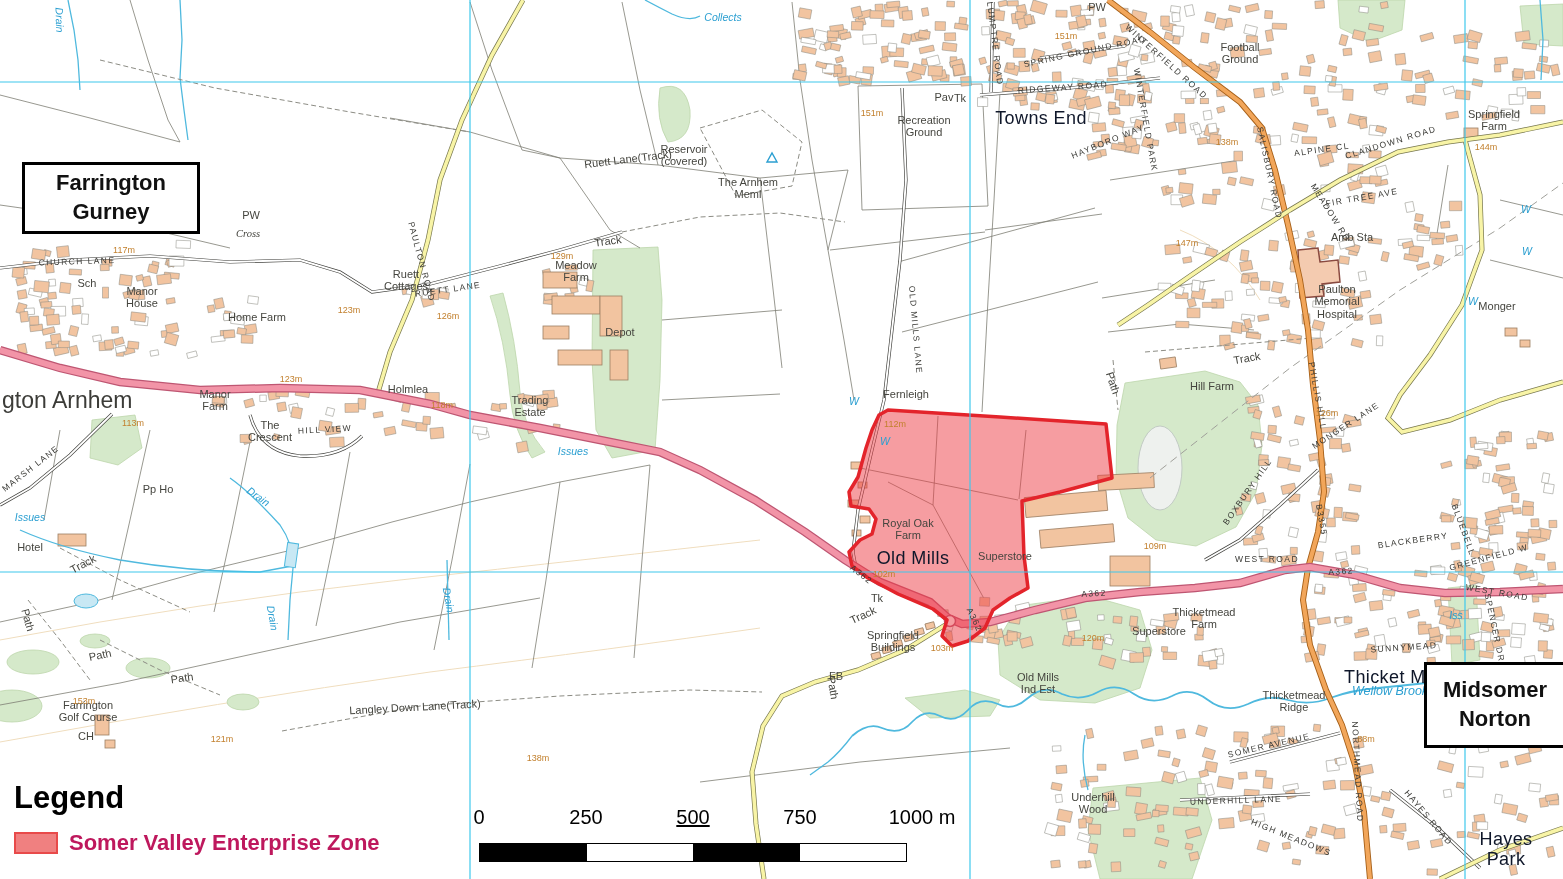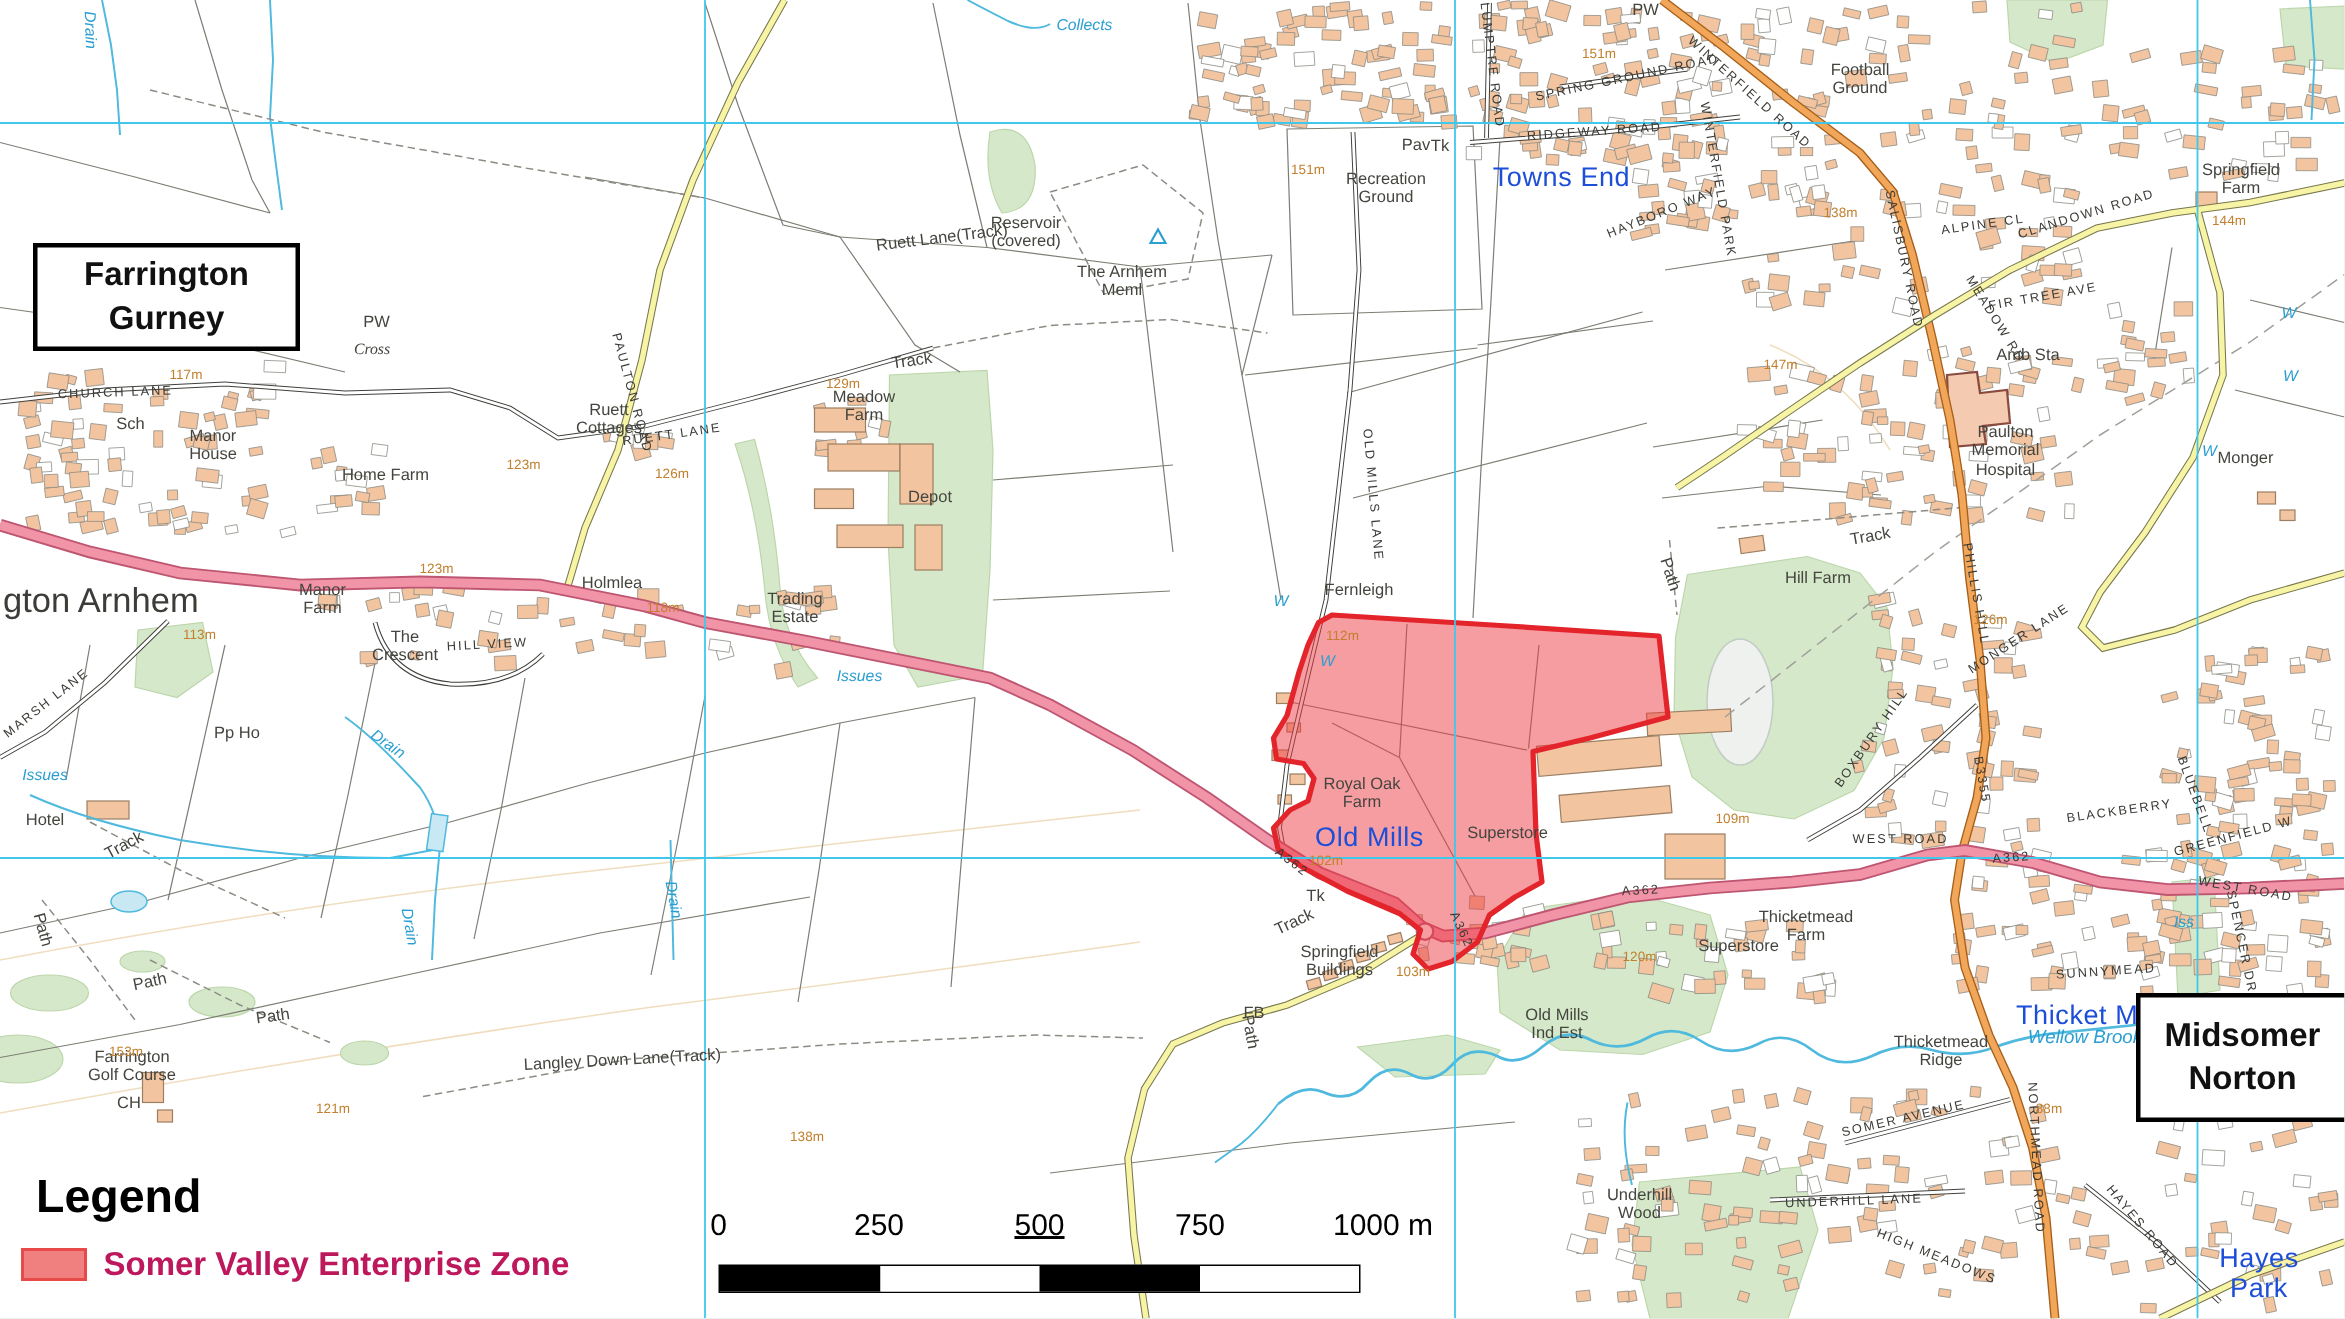--- a/index.html
+++ b/index.html
@@ -2,34 +2,34 @@
 <html><head>
 <meta charset="utf-8">
 <style>
   html,body{margin:0;padding:0;background:#e8e8e8;}
   #stage{position:relative;width:1563px;height:879px;background:#ffffff;overflow:hidden;
          font-family:"Liberation Sans",sans-serif;}
   #map-svg{position:absolute;left:0;top:0;}
   #labels{position:absolute;left:0;top:0;width:100%;height:100%;z-index:5;pointer-events:none;}
   .lbl{position:absolute;transform:translate(-50%,-50%);white-space:pre-line;text-align:center;
        color:#45453f;font-size:11px;line-height:1.12;pointer-events:none;}
-  .pL{font-size:18px;letter-spacing:.4px;color:#1d4ed8;}
+  .pL{font-size:18px;letter-spacing:.4px;color:#0f172a;}
   .big{font-size:23px;color:#3c3c38;}
   .rd{font-size:8.5px;letter-spacing:1.4px;color:#3a3a36;white-space:nowrap;}
   .el{font-size:9px;color:#c2802e;white-space:nowrap;}
   .wt{font-size:10.5px;color:#2b9fd1;font-style:italic;white-space:nowrap;}
   .wtb{font-size:12.5px;color:#2b9fd1;font-style:italic;white-space:nowrap;}
   .it{font-size:10.5px;font-style:italic;font-family:"Liberation Serif",serif;}
   .namebox{position:absolute;background:#fff;border:3px solid #000;z-index:8;
            font-weight:bold;font-size:22px;line-height:1.3;text-align:center;
            white-space:pre-line;display:flex;align-items:center;justify-content:center;color:#111;}
   #box-farrington{left:22px;top:162px;width:172px;height:66px;}
   #box-midsomer{left:1424px;top:662px;width:136px;height:80px;}
   #legend{position:absolute;left:14px;top:780px;z-index:9;}
-  #legend-title{font-weight:bold;font-size:31px;color:#000;margin-left:10px;}
+  #legend-title{font-weight:bold;font-size:31px;color:#000;}
   .legend-item{display:flex;align-items:center;margin-top:14px;}
   .legend-swatch{width:44px;height:22px;margin-right:11px;box-sizing:border-box;}
   .legend-label{font-weight:bold;font-size:22px;color:#be185d;}
   #scalebar{position:absolute;left:0;top:0;z-index:9;}
   .sb-tick{position:absolute;transform:translate(-50%,0);font-size:20px;color:#000;white-space:nowrap;}
   #sb-bar{position:absolute;border:1.5px solid #000;box-sizing:border-box;display:flex;background:#fff;}
   .sb-seg{height:100%;}
 </style>
 </head>
 <body>

